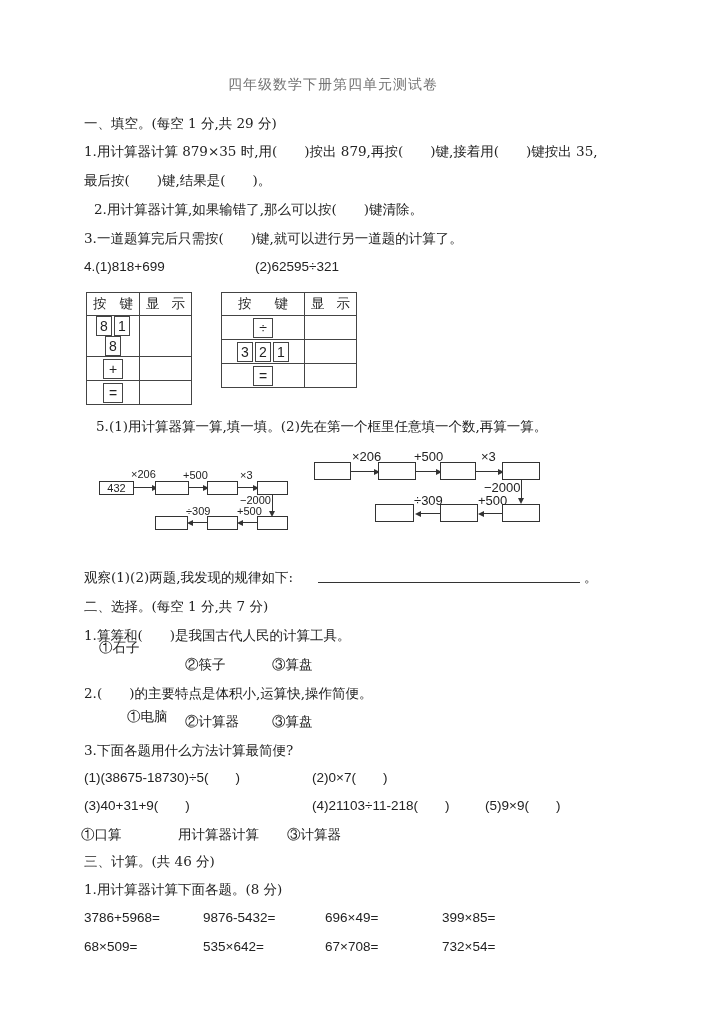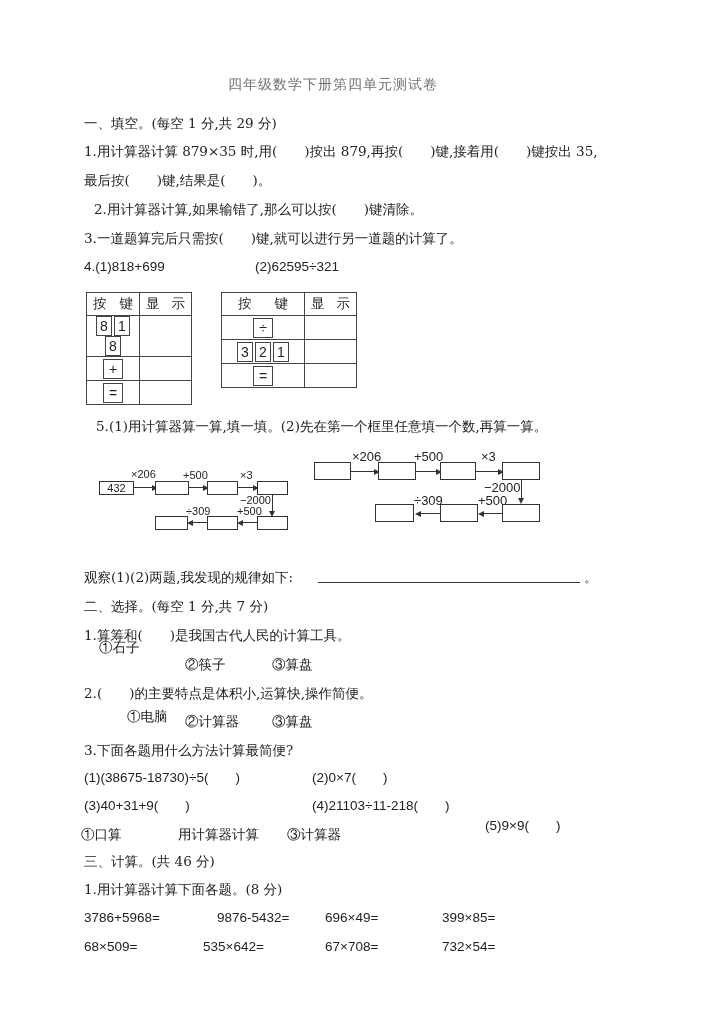--- a/index.html
+++ b/index.html
@@ -175,28 +175,28 @@
 <div class="abs t" style="left:84px;top:685px;">2.(　　)的主要特点是体积小,运算快,操作简便。</div>
 <div class="abs t" style="left:99px;top:708px;margin-left:28px;">①电脑</div>
 <div class="abs t" style="left:185px;top:713px;">②计算器</div>
 <div class="abs t" style="left:272px;top:713px;">③算盘</div>
 
 <div class="abs t" style="left:84px;top:742px;">3.下面各题用什么方法计算最简便?</div>
 <div class="abs t mono" style="left:84px;top:770px;">(1)(38675-18730)÷5(　　)</div>
 <div class="abs t mono" style="left:312px;top:770px;">(2)0×7(　　)</div>
 <div class="abs t mono" style="left:84px;top:798px;">(3)40+31+9(　　)</div>
 <div class="abs t mono" style="left:312px;top:798px;">(4)21103÷11-218(　　)</div>
-<div class="abs t mono" style="left:485px;top:798px;margin-top:20px;">(5)9×9(　　)</div>
+<div class="abs t mono" style="left:485px;top:798px;">(5)9×9(　　)</div>
 <div class="abs t" style="left:81px;top:826px;">①口算</div>
 <div class="abs t" style="left:178px;top:826px;">用计算器计算</div>
 <div class="abs t" style="left:287px;top:826px;">③计算器</div>
 
 <div class="abs t" style="left:84px;top:853px;">三、计算。(共 46 分)</div>
 <div class="abs t" style="left:84px;top:881px;">1.用计算器计算下面各题。(8 分)</div>
 
 <div class="abs t mono" style="left:84px;top:910px;">3786+5968=</div>
-<div class="abs t mono" style="left:217px;top:910px;">9876-5432=</div>
+<div class="abs t mono" style="left:203px;top:910px;">9876-5432=</div>
 <div class="abs t mono" style="left:325px;top:910px;">696×49=</div>
 <div class="abs t mono" style="left:442px;top:910px;">399×85=</div>
 <div class="abs t mono" style="left:84px;top:939px;">68×509=</div>
 <div class="abs t mono" style="left:203px;top:939px;">535×642=</div>
 <div class="abs t mono" style="left:325px;top:939px;">67×708=</div>
 <div class="abs t mono" style="left:442px;top:939px;">732×54=</div>
 
 </body></html>

